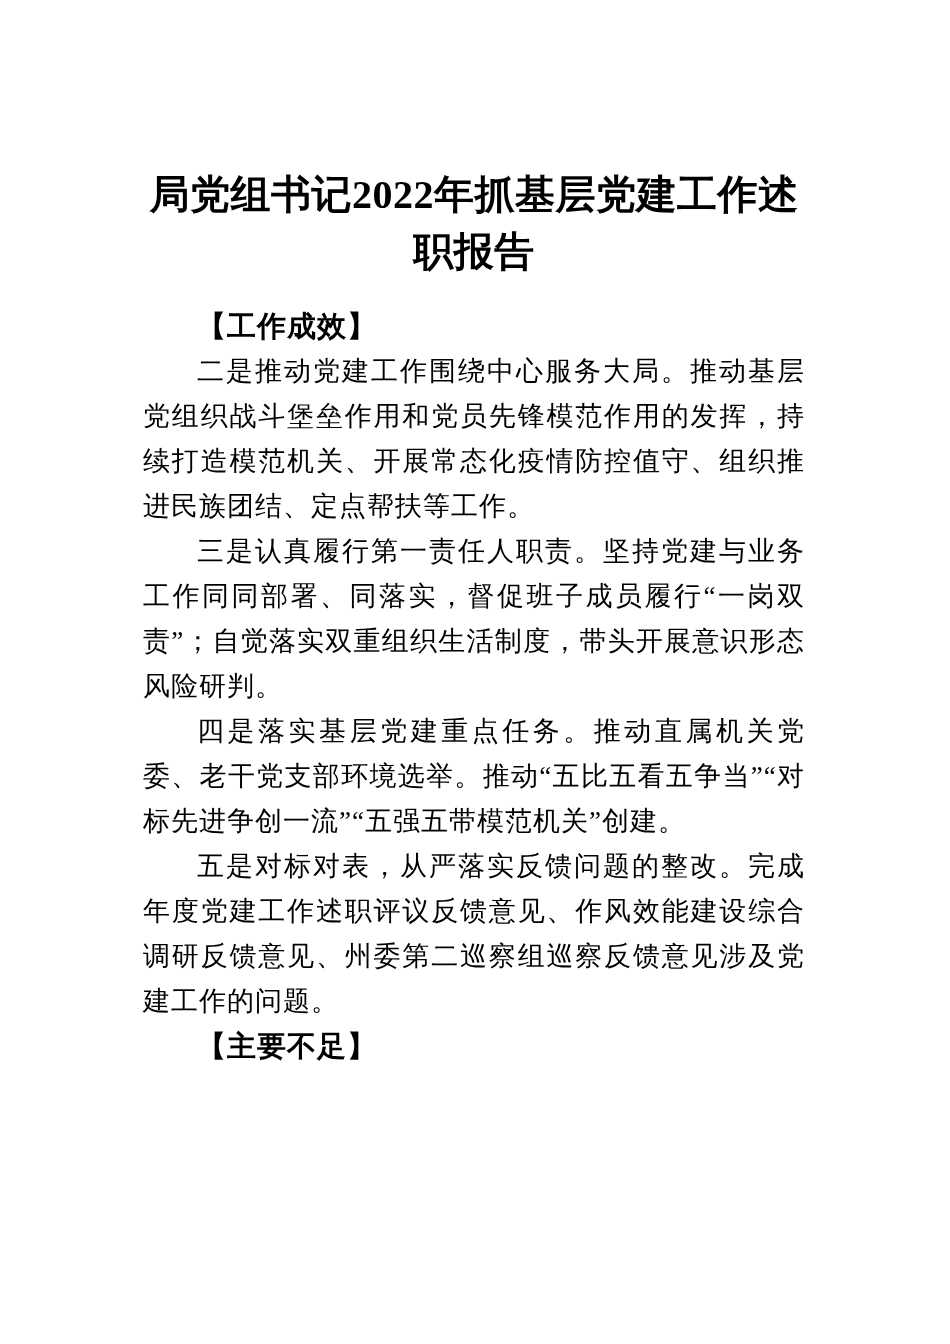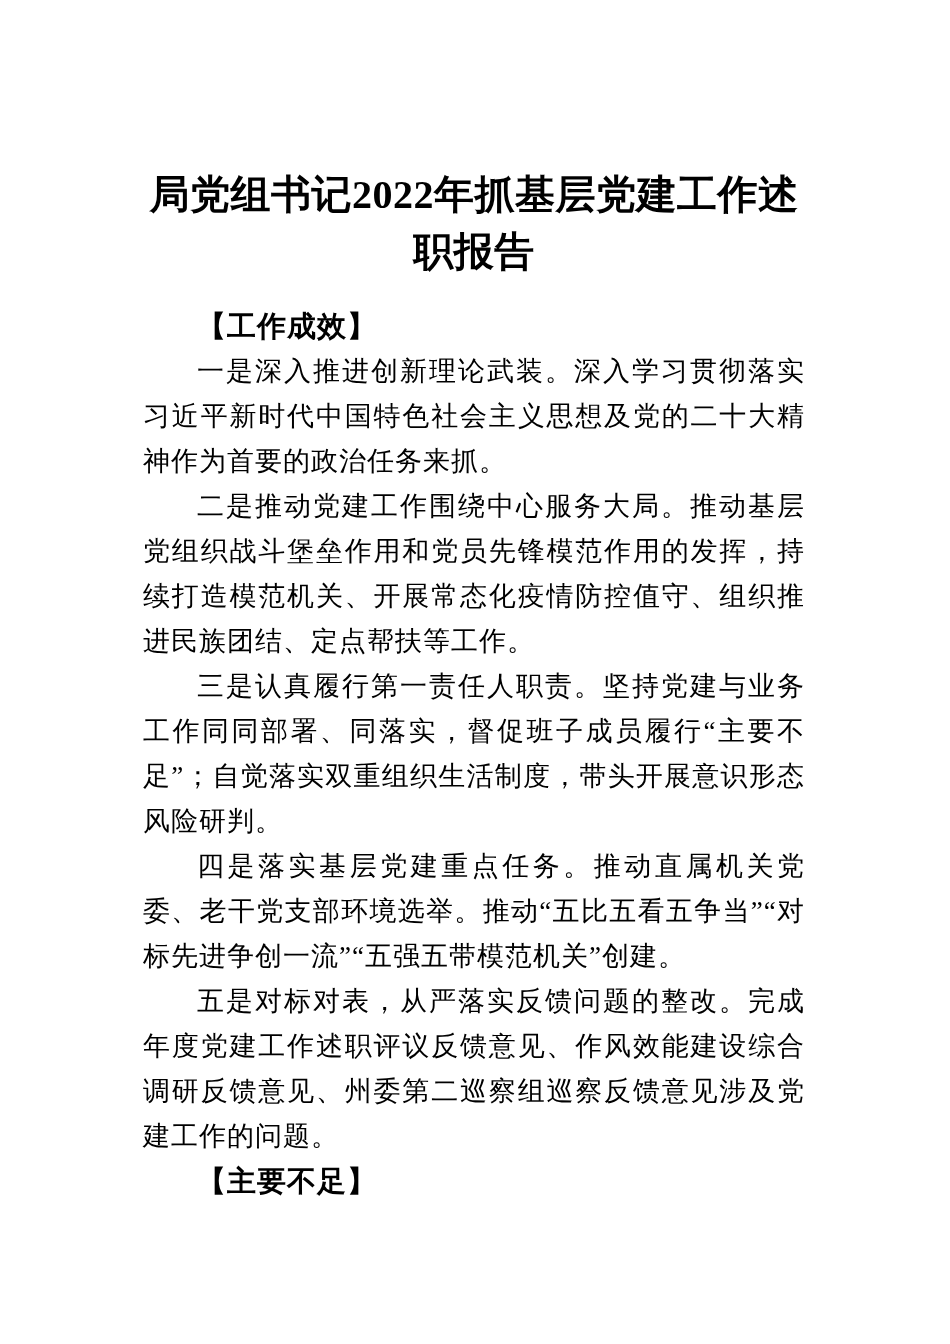--- a/index.html
+++ b/index.html
@@ -60,25 +60,24 @@
 <body>
 
 <div class="page">
 
   <h1 class="doc-title">局党组书记2022年抓基层党建工作述职报告</h1>
 
   <div class="doc-body">
 
     <h2 class="sec-heading">【工作成效】</h2>
 
-    <p class="para">一是深入推进创新理论武装。深入学习贯彻落实习近平新时代中国特色社会主义思想及党的二十大精神作为首要的政治任务来抓。</p>
 
     <p class="para">二是推动党建工作围绕中心服务大局。推动基层党组织战斗堡垒作用和党员先锋模范作用的发挥，持续打造模范机关、开展常态化疫情防控值守、组织推进民族团结、定点帮扶等工作。</p>
 
-    <p class="para">三是认真履行第一责任人职责。坚持党建与业务工作同同部署、同落实，督促班子成员履行“主要不足”；自觉落实双重组织生活制度，带头开展意识形态风险研判。</p>
+    <p class="para">三是认真履行第一责任人职责。坚持党建与业务工作同同部署、同落实，督促班子成员履行“一岗双责”；自觉落实双重组织生活制度，带头开展意识形态风险研判。</p>
 
     <p class="para">四是落实基层党建重点任务。推动直属机关党委、老干党支部环境选举。推动“五比五看五争当”“对标先进争创一流”“五强五带模范机关”创建。</p>
 
     <p class="para">五是对标对表，从严落实反馈问题的整改。完成年度党建工作述职评议反馈意见、作风效能建设综合调研反馈意见、州委第二巡察组巡察反馈意见涉及党建工作的问题。</p>
 
     <h2 class="sec-heading">【主要不足】</h2>
 
 
   </div>
 </div>

